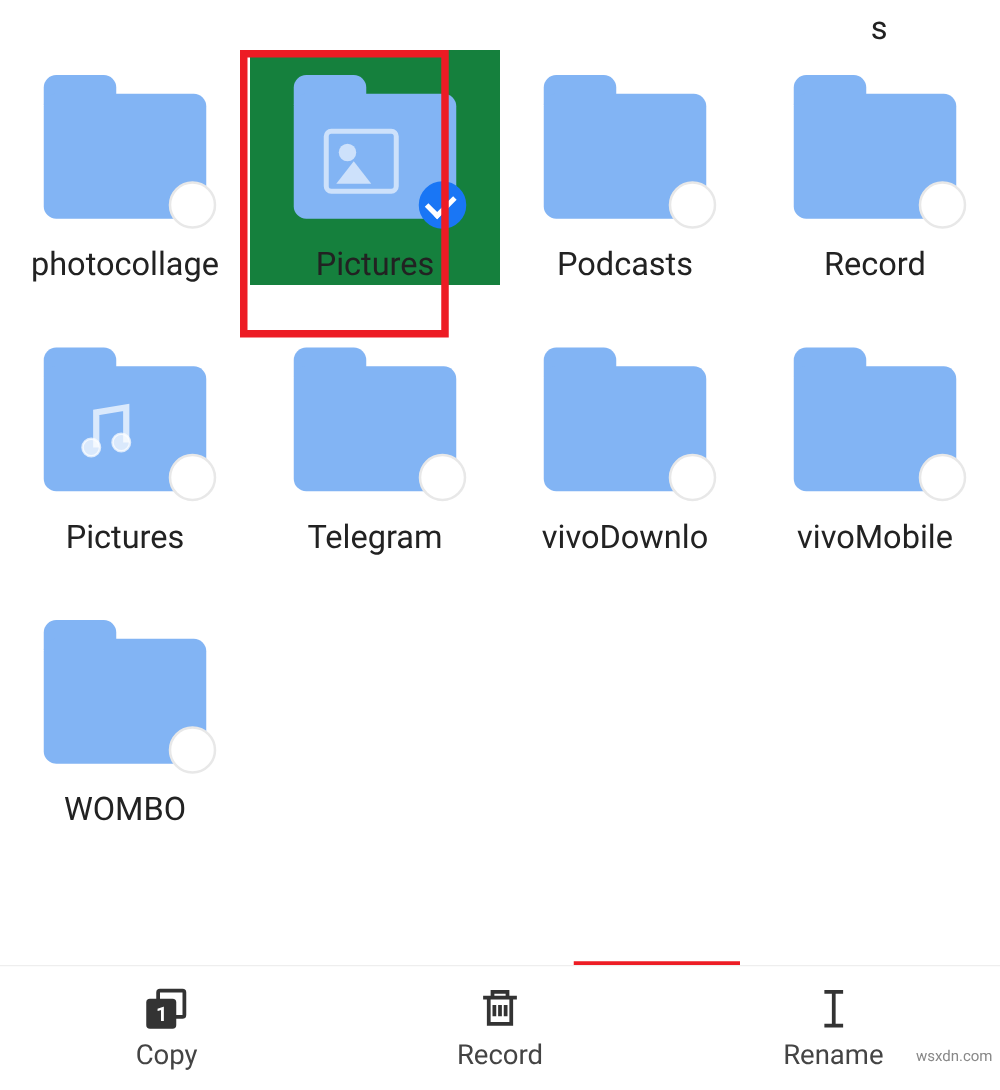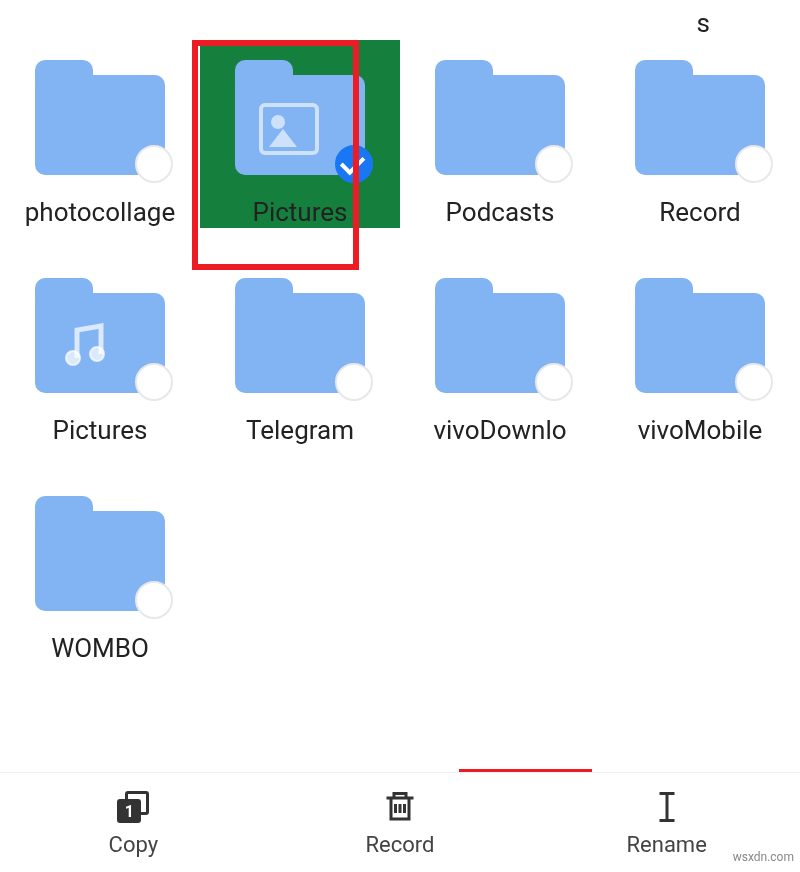--- a/index.html
+++ b/index.html
@@ -146,21 +146,21 @@
     }
     .tool-label { font-size: 22px; color: #444; }
     .copy-badge {
       position: relative;
       width: 32px; height: 32px;
     }
     .copy-badge .back { position:absolute; right:0; top:0; width:24px; height:24px; border:3px solid #333; border-radius:3px; }
     .copy-badge .front { position:absolute; left:0; bottom:0; width:24px; height:24px; background:#333; border-radius:3px; color:#fff; font-size:16px; font-weight:bold; display:flex; align-items:center; justify-content:center;}
     .watermark {
       position: absolute;
-      right: 6px; bottom: 8px;
+      right: 6px; bottom: 20px;
       font-size: 12px;
       color: #888;
     }
   </style>
 </head>
 <body>
 
 <div class="top-s">s</div>
 
 <div class="grid">

